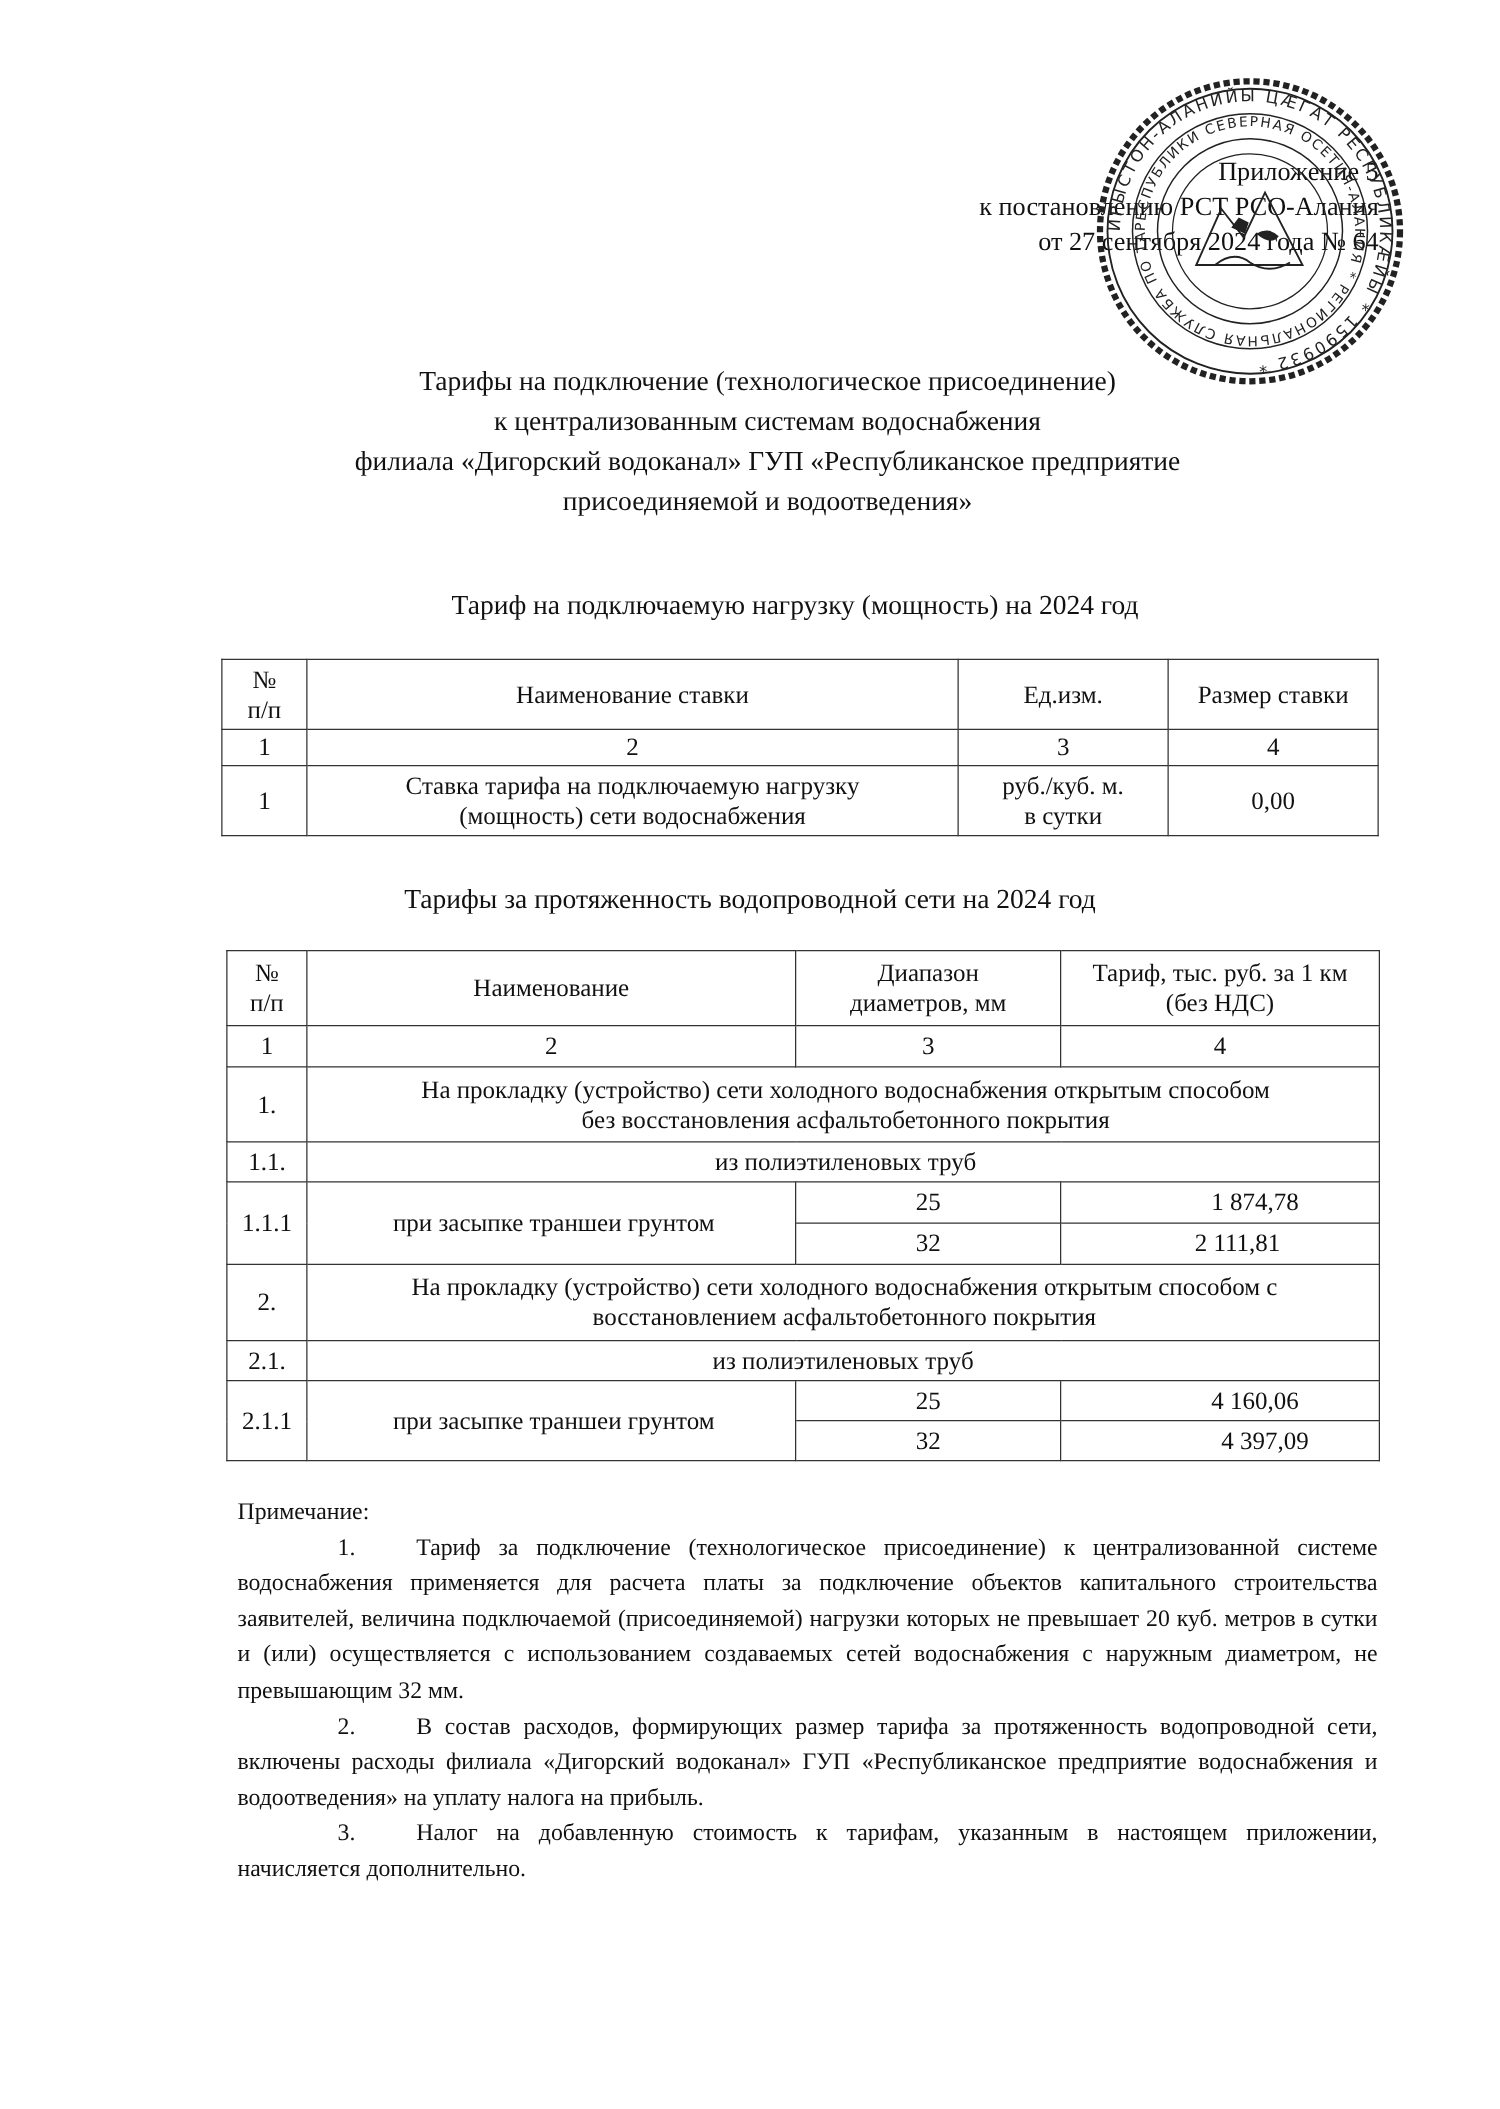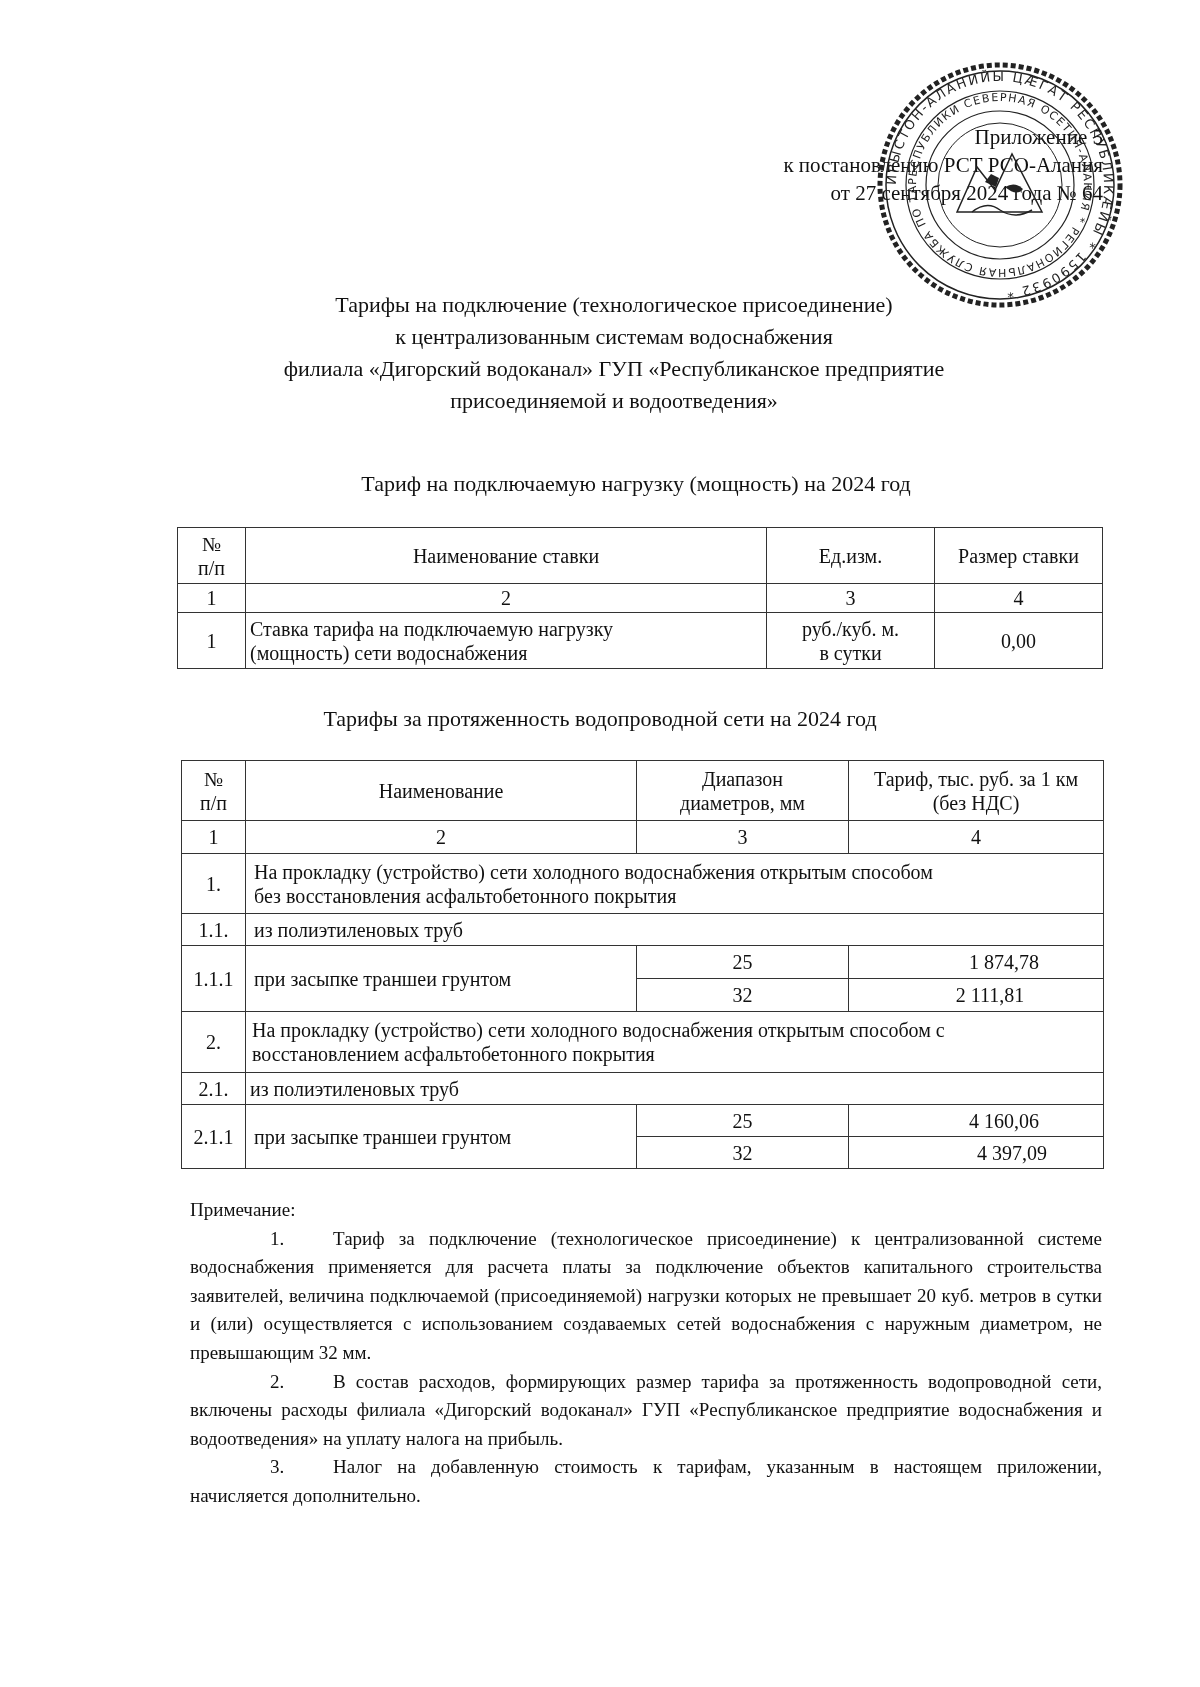--- a/index.html
+++ b/index.html
@@ -8,21 +8,21 @@
       font-family: "Liberation Serif", "DejaVu Serif", serif;
       color: #111111;
     }
     .rline { position: absolute; right: 97px; font-size: 21px; line-height: 26px; white-space: nowrap; text-align: right; }
     .center-line { position: absolute; left: 14px; width: 1200px; text-align: center; font-size: 22px; line-height: 30px; white-space: nowrap; }
     .sub-title { position: absolute; left: 0; width: 1200px; text-align: center; font-size: 22px; line-height: 28px; white-space: nowrap; }
 
     table.t { position: absolute; border-collapse: collapse; table-layout: fixed; font-size: 20px; }
     table.t td { border: 1.5px solid #333; padding: 0 4px; vertical-align: middle; line-height: 24px; overflow: hidden; }
     td.c { text-align: center; }
-    td.l { text-align: left; }
+    td.l { text-align: center; }
 
     .stamp {
       position: absolute; left: 877px; top: 62px; width: 246px; height: 246px;
       pointer-events: none;
     }
 
     .notes { position: absolute; left: 190px; width: 912px; font-size: 19px; line-height: 28.6px; text-align: justify; }
     .notes p { margin: 0; }
     .notes .item { text-indent: 80px; }
     .notes .num { display: inline-block; width: 63px; text-indent: 0; }

